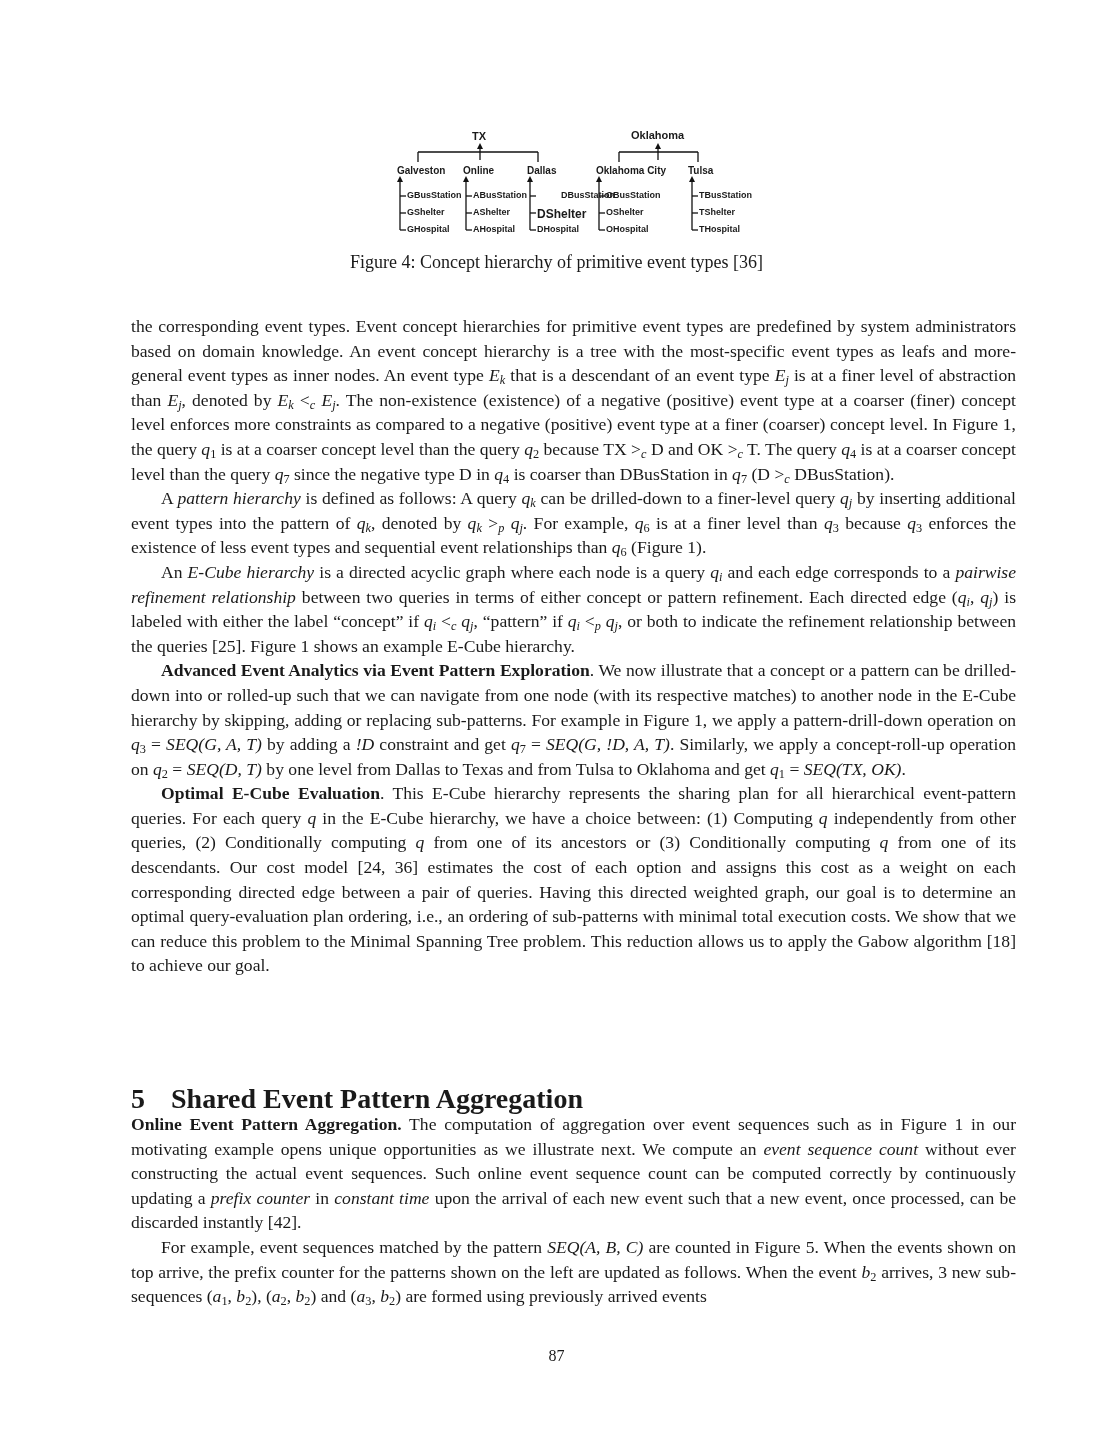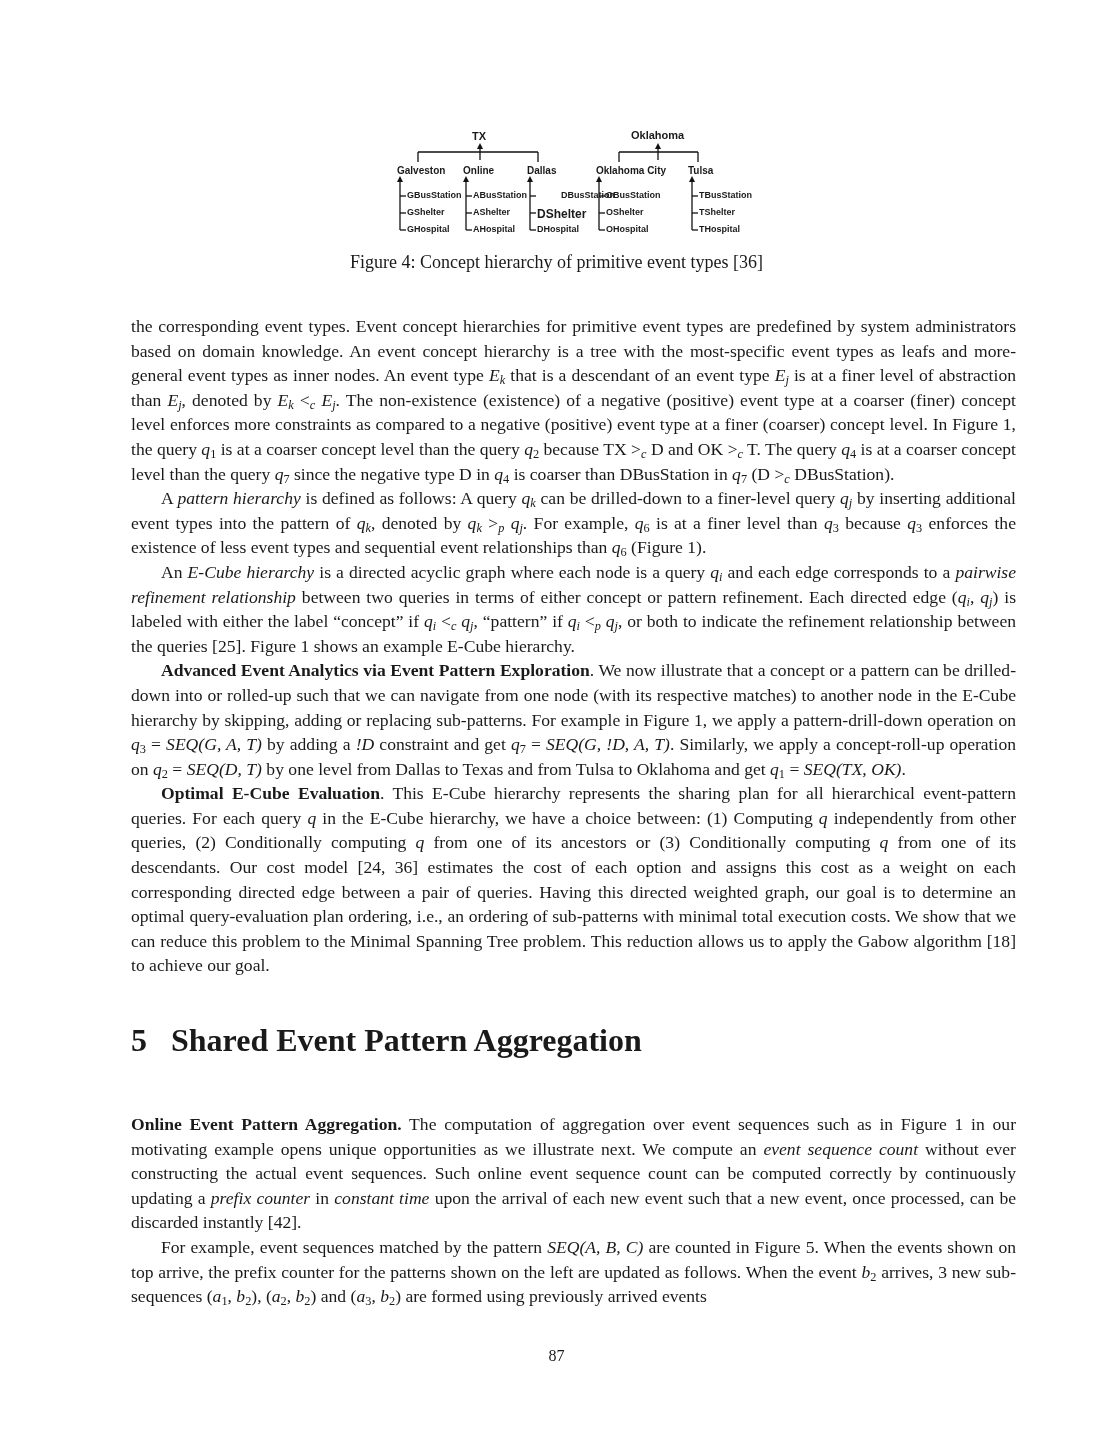--- a/index.html
+++ b/index.html
@@ -5,21 +5,21 @@
   html, body { margin: 0; padding: 0; background: #ffffff; }
   body { width: 1113px; height: 1440px; position: relative; overflow: hidden;
          font-family: "Liberation Serif", "DejaVu Serif", serif; color: #1a1a1a; }
   .figure { position: absolute; left: 396px; top: 126px; width: 360px; height: 112px;
             font-family: "Liberation Sans", "DejaVu Sans", sans-serif; font-weight: bold; font-size: 10px; }
   .fig-svg { position: absolute; left: 0; top: 0; }
   .caption { position: absolute; left: 0; width: 1113px; top: 252px; text-align: center; font-size: 18px; }
   .body-text { position: absolute; left: 131px; top: 314px; width: 885px; font-size: 17.6px; line-height: 24.6px; text-align: justify; }
   .body-text p { margin: 0; }
   .indent { text-indent: 30px; }
-  .section-heading { position: absolute; left: 131px; top: 1022px; font-size: 32px; font-weight: bold; }
+  .section-heading { position: absolute; left: 131px; top: 1083px; font-size: 28px; font-weight: bold; }
   .section-heading .num { display: inline-block; width: 40px; }
   .body-text2 { position: absolute; left: 131px; top: 1112px; width: 885px; font-size: 17.6px; line-height: 24.6px; text-align: justify; }
   .body-text2 p { margin: 0; }
   .page-number { position: absolute; left: 0; width: 1113px; top: 1347px; text-align: center; font-size: 16px; }
   i, em { font-style: italic; }
   sub { font-size: 70%; vertical-align: -0.25em; line-height: 0; }
 </style>
 </head>
 <body>
 

